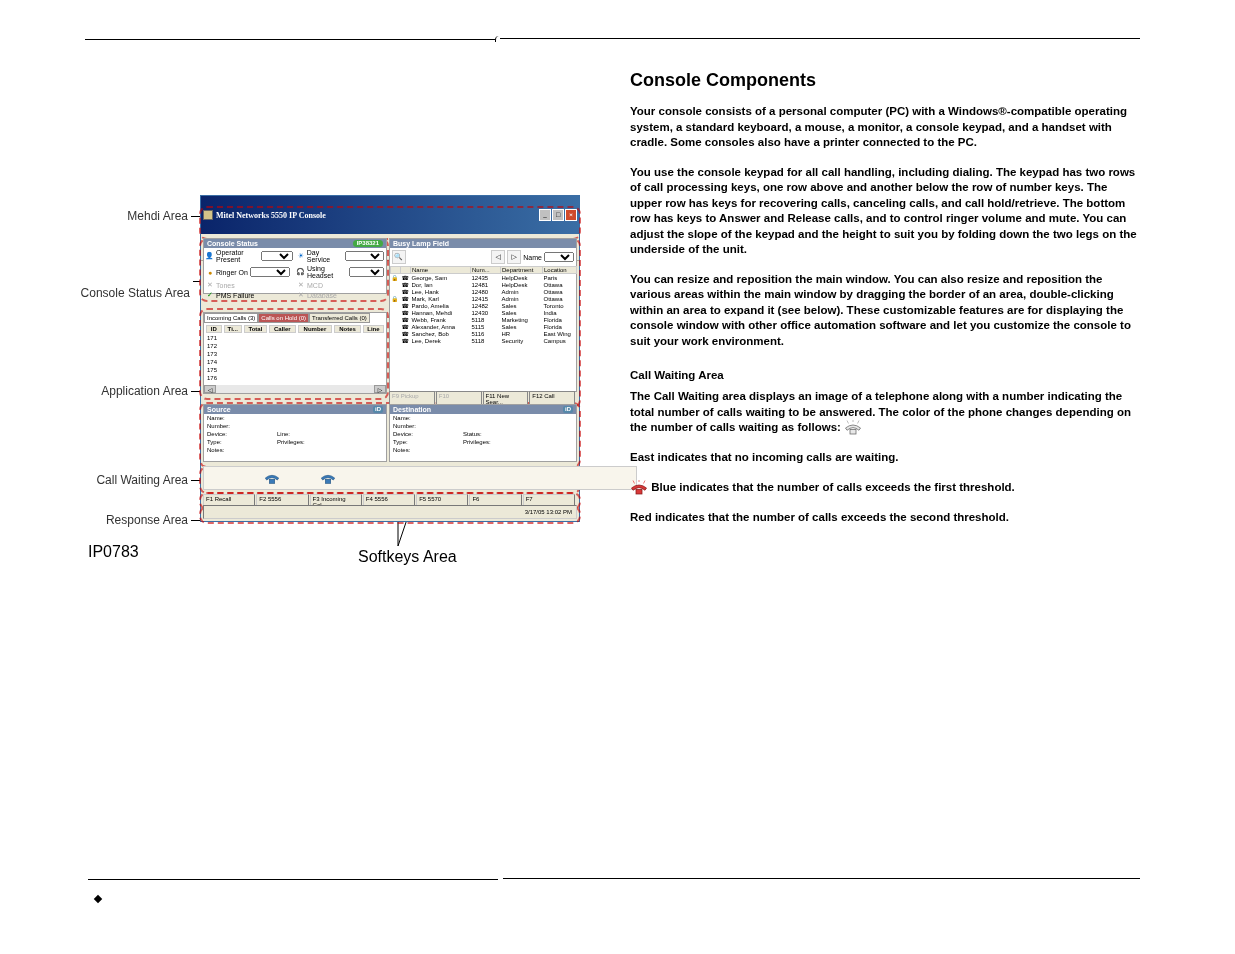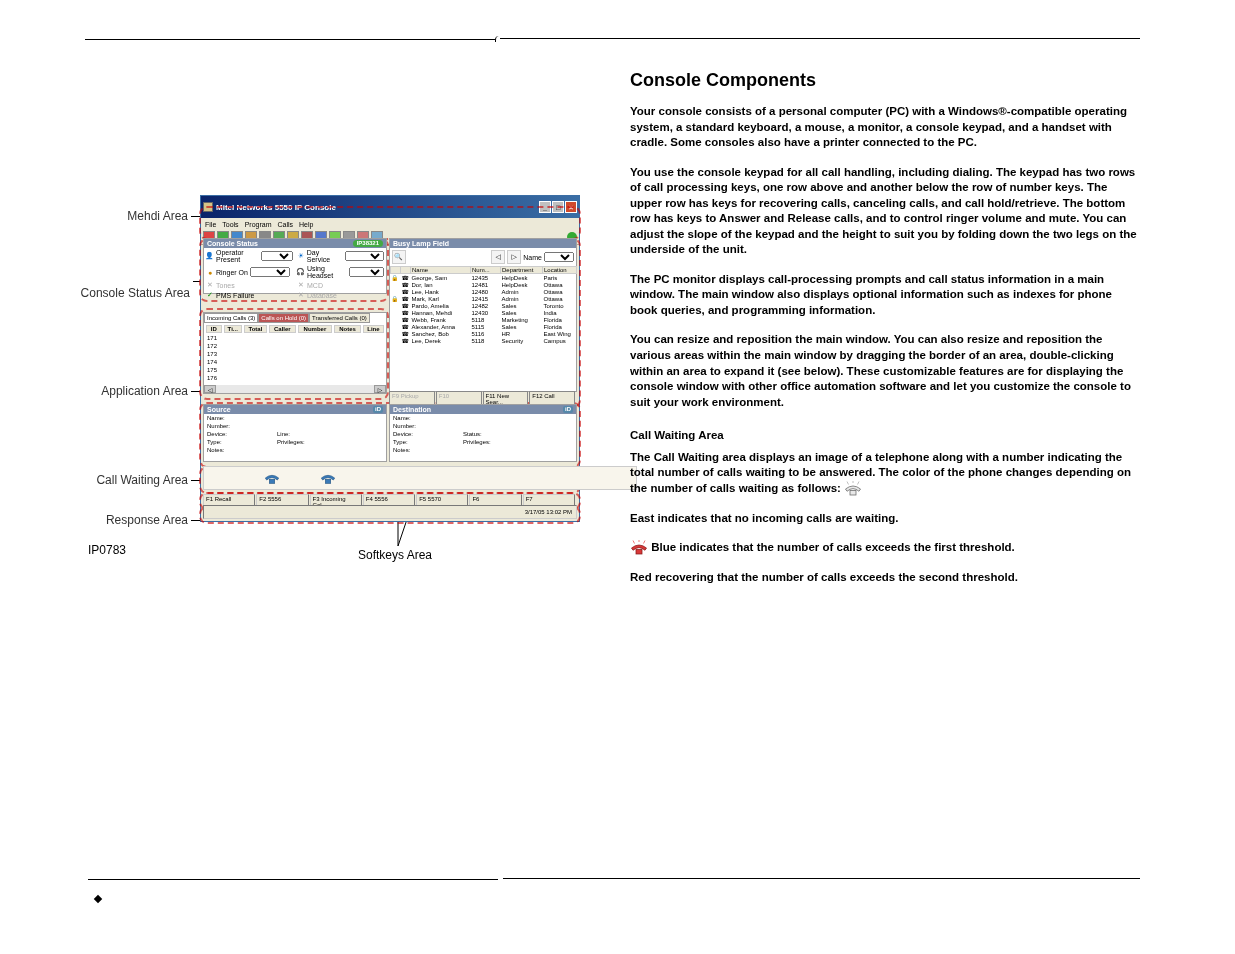--- a/index.html
+++ b/index.html
@@ -62,23 +62,24 @@
     border: 1px solid #3a6ea5;
     background: #ece9d8;
     font-size: 7px;
   }
   .titlebar {
     background: linear-gradient(to right, #0a246a, #3a6ea5);
     color: #fff;
     height: 14px;
     display: flex;
     align-items: center;
-    padding: 4px 2px;
+    padding: 12px 2px;
     font-weight: bold;
     font-size: 8px;
+    font-family: Liberation Serif, serif;
   }
   .titlebar .win-btns {
     margin-left: auto;
     display: flex;
     gap: 1px;
   }
   .win-btn { width: 10px; height: 10px; background: #c0c0c0; border: 1px solid #fff; font-size: 7px; display:flex;align-items:center;justify-content:center;color:#000;}
   .win-btn.close { background: #d04a2b; color:#fff;}
   .menubar {
     background: #ece9d8;
@@ -216,21 +217,21 @@
     font-size: 11.5px;
     margin: 18px 0 6px 0;
   }
   .phone-lg {
     display:inline-block;
     width:18px; height:16px;
     vertical-align: middle;
   }
   .label-caption {
     position: absolute;
-    font-size: 12px;
+    font-size: 16px;
     color: #000;
   }
 </style>
 </head>
 <body>
 
 <div class="header-rule">
   <div class="left-line"></div>
   <div class="notch"></div>
   <div class="right-line"></div>
@@ -623,21 +624,20 @@
 
   <div class="statusbar">
     <span>3/17/05 13:02 PM</span>
   </div>
 </div>
 
 <div class="bodytext-col">
   <h2>Console Components</h2>
   <p>Your console consists of a personal computer (PC) with a Windows®-compatible operating system, a standard keyboard, a mouse, a monitor, a console keypad, and a handset with cradle. Some consoles also have a printer connected to the PC.</p>
   <p>You use the console keypad for all call handling, including dialing. The keypad has two rows of call processing keys, one row above and another below the row of number keys. The upper row has keys for recovering calls, canceling calls, and call hold/retrieve. The bottom row has keys to Answer and Release calls, and to control ringer volume and mute. You can adjust the slope of the keypad and the height to suit you by folding down the two legs on the underside of the unit.</p>
-  <p>The PC monitor displays call-processing prompts and call status information in a main window. The main window also displays optional information such as indexes for phone book queries, and programming information.</p>
   <p>You can resize and reposition the main window. You can also resize and reposition the various areas within the main window by dragging the border of an area, double-clicking within an area to expand it (see below). These customizable features are for displaying the console window with other office automation software and let you customize the console to suit your work environment.</p>
   <h3>Call Waiting Area</h3>
   <p>
     <span>The Call Waiting area displays an image of a telephone along with a number indicating the total number of calls waiting to be answered. The color of the phone changes depending on the number of calls waiting as follows:</span>
     <svg class="phone-lg" viewBox="0 0 24 20">
         <path d="M2 10 Q12 2 22 10 L20 13 Q12 6 4 13 Z" fill="#e8e8e8" stroke="#666"></path>
         <rect x="8" y="12" width="8" height="6" fill="#e8e8e8" stroke="#666"></rect>
         <line x1="6" y1="4" x2="4" y2="0" stroke="#aaa"></line>
         <line x1="18" y1="4" x2="20" y2="0" stroke="#aaa"></line>
         <line x1="12" y1="2" x2="12" y2="-2" stroke="#aaa"></line>
@@ -647,21 +647,21 @@
   <p>
     <svg class="phone-lg" viewBox="0 0 24 20">
         <path d="M2 10 Q12 2 22 10 L20 13 Q12 6 4 13 Z" fill="#d83838" stroke="#881818"></path>
         <rect x="8" y="12" width="8" height="6" fill="#d83838" stroke="#881818"></rect>
         <line x1="6" y1="4" x2="4" y2="0" stroke="#e84848"></line>
         <line x1="18" y1="4" x2="20" y2="0" stroke="#e84848"></line>
         <line x1="12" y1="2" x2="12" y2="-2" stroke="#e84848"></line>
       </svg>
     <span>Blue</span><span> indicates that the number of calls exceeds the first threshold.</span>
   </p>
-  <p><span>Red</span><span> recovering that the number of calls exceeds the second threshold.</span></p>
+  <p><span>Red</span><span> indicates that the number of calls exceeds the second threshold.</span></p>
 </div>
 
 <div class="footer-area">
   <div class="footer-rule">
     <div class="left-line"></div>
     <div class="right-line"></div>
   </div>
   <div class="page-num"><span class="diamond"></span></div>
 </div>
 

